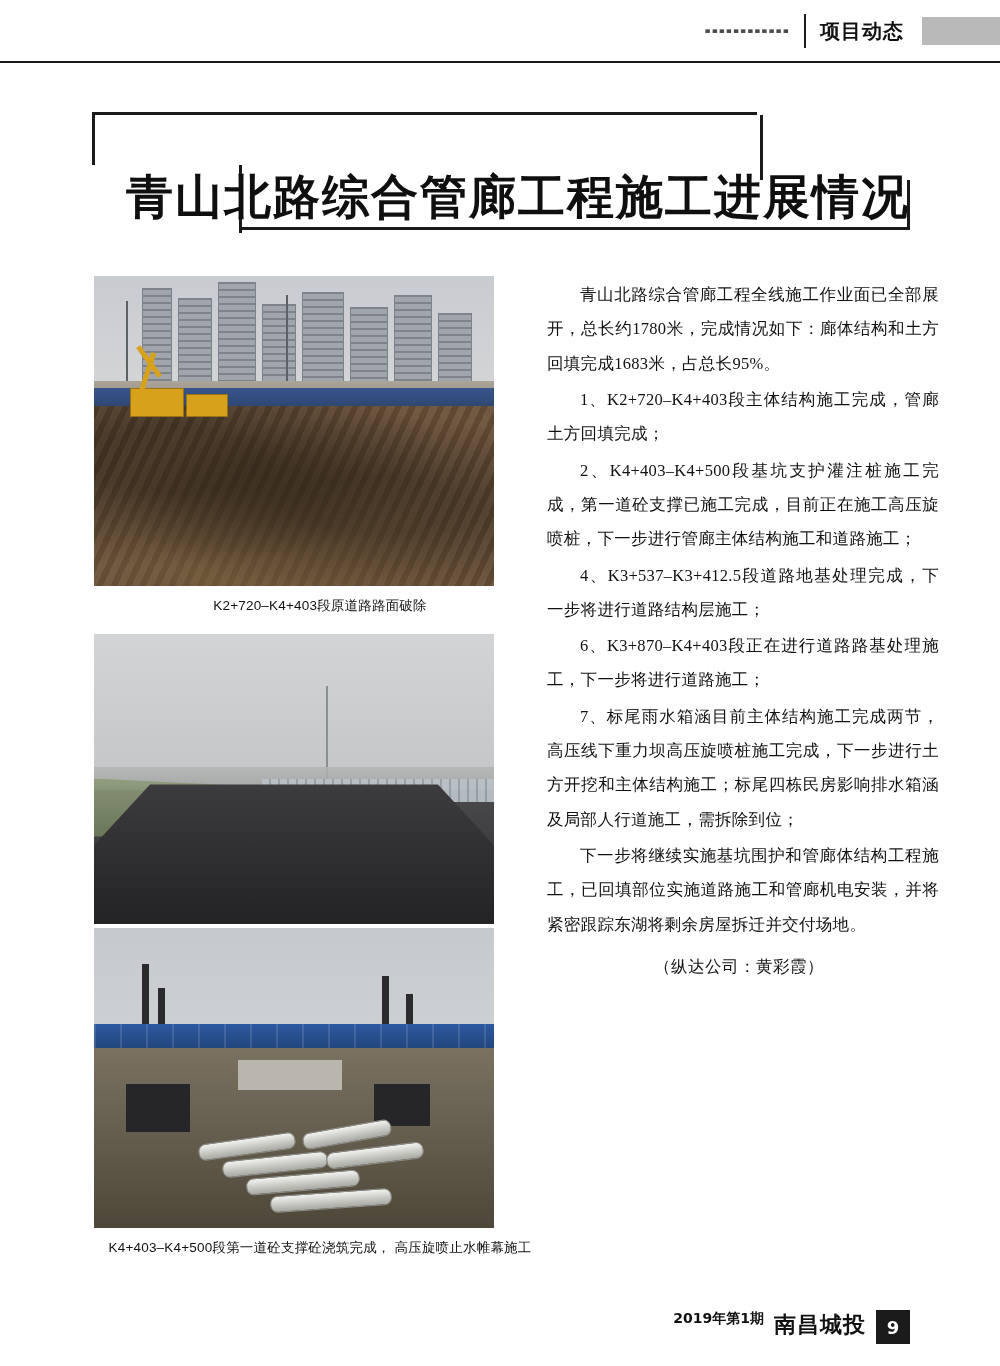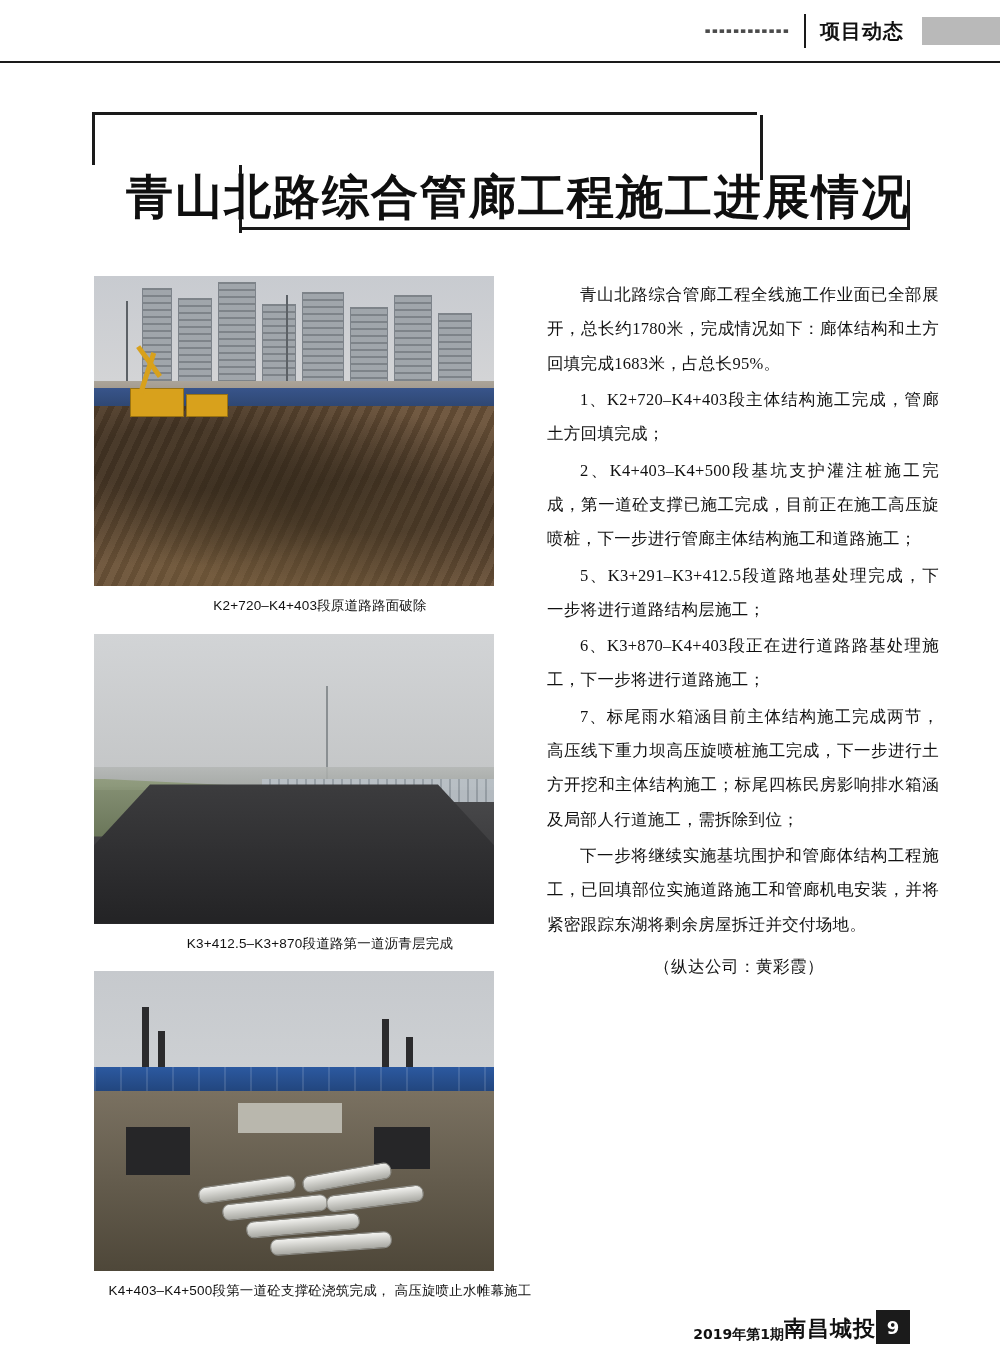--- a/index.html
+++ b/index.html
@@ -246,22 +246,22 @@
     left: 0;
     bottom: 22px;
     width: 1000px;
     height: 34px;
   }
   .footer-inner {
     position: absolute;
     right: 90px;
     bottom: 0;
     display: flex;
-    align-items: flex-end;
-    gap: 0;
+    align-items: flex-start;
+    gap: 10px;
   }
   .footer-date {
     font-family: "DejaVu Sans", sans-serif;
     font-weight: bold;
     font-size: 14px;
     color: #111;
   }
   .footer-brand {
     font-family: "DejaVu Sans", sans-serif;
     font-weight: bold;
@@ -332,21 +332,20 @@
   <div class="photo-block">
     <div class="photo p2">
       <div class="fog"></div>
       <div class="tower" style="left:58%;top:18%;height:34%;"></div>
       <div class="far"></div>
       <div class="grass"></div>
       <div class="fence"></div>
       <div class="road"></div>
       <div class="shoulder"></div>
     </div>
-    <div class="caption">K3+412.5–K3+870段道路第一道沥青层完成</div>
   </div>
 
   <div class="photo-block">
     <div class="photo p3">
       <div class="sky3"></div>
       <div class="bldg" style="left:6%;top:8%;width:8%;height:26%;background:#a7adb3;"></div>
       <div class="rig" style="left:12%;top:12%;height:40%;"></div>
       <div class="rig" style="left:16%;top:20%;height:32%;"></div>
       <div class="rig" style="left:72%;top:16%;height:36%;"></div>
       <div class="rig" style="left:78%;top:22%;height:30%;"></div>
@@ -365,21 +364,21 @@
     <div class="caption">K4+403–K4+500段第一道砼支撑砼浇筑完成，
 高压旋喷止水帷幕施工</div>
   </div>
 
 </div>
 
 <div class="text-col">
   <p>青山北路综合管廊工程全线施工作业面已全部展开，总长约1780米，完成情况如下：廊体结构和土方回填完成1683米，占总长95%。</p>
   <p>1、K2+720–K4+403段主体结构施工完成，管廊土方回填完成；</p>
   <p>2、K4+403–K4+500段基坑支护灌注桩施工完成，第一道砼支撑已施工完成，目前正在施工高压旋喷桩，下一步进行管廊主体结构施工和道路施工；</p>
-  <p>5、K3+291–K3+412.5段道路地基处理完成，下一步将进行道路结构层施工；</p>
+  <p>4、K3+537–K3+412.5段道路地基处理完成，下一步将进行道路结构层施工；</p>
   <p>6、K3+870–K4+403段正在进行道路路基处理施工，下一步将进行道路施工；</p>
   <p>7、标尾雨水箱涵目前主体结构施工完成两节，高压线下重力坝高压旋喷桩施工完成，下一步进行土方开挖和主体结构施工；标尾四栋民房影响排水箱涵及局部人行道施工，需拆除到位；</p>
   <p>下一步将继续实施基坑围护和管廊体结构工程施工，已回填部位实施道路施工和管廊机电安装，并将紧密跟踪东湖将剩余房屋拆迁并交付场地。</p>
   <div class="signature">（纵达公司：黄彩霞）</div>
 </div>
 
 <div class="footer">
   <div class="footer-inner">
     <span class="footer-date">2019年第1期</span>
     <span class="footer-brand">南昌城投</span>

